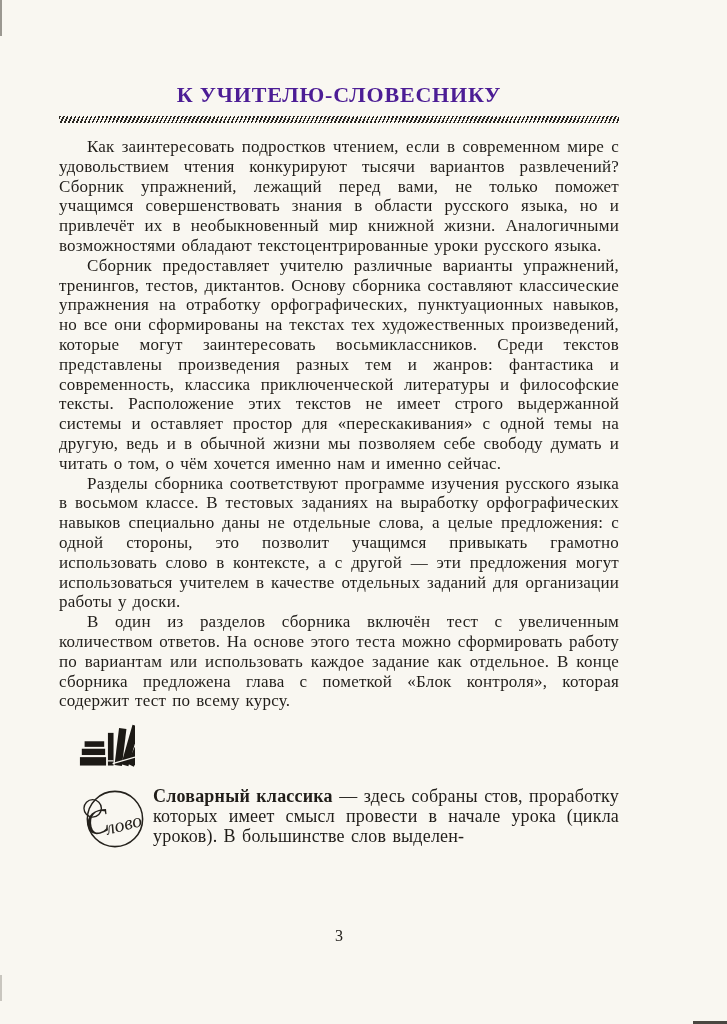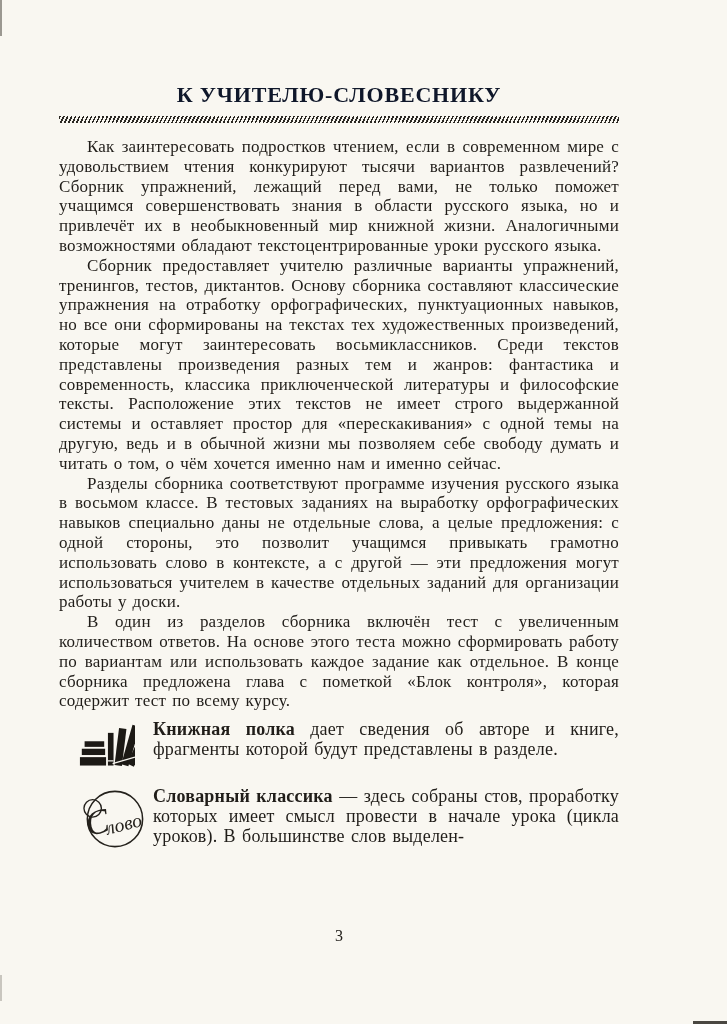--- a/index.html
+++ b/index.html
@@ -17,21 +17,21 @@
     left: 59px; top: 0;
     width: 560px;
   }
   .title {
     margin-top: 82px;
     text-align: center;
     font-weight: bold;
     font-size: 22px;
     line-height: 26px;
     letter-spacing: 0.8px;
-    color: #0f172a;
+    color: #4c1d95;
   }
   .hatch-rule {
     margin-top: 8px;
     height: 7px;
     background: repeating-linear-gradient(
       115deg,
       #2b2823 0px, #2b2823 1.6px,
       rgba(0,0,0,0) 1.6px, rgba(0,0,0,0) 3.6px
     );
   }
@@ -128,23 +128,20 @@
                   </g>
               </g>
               <g stroke="#f9f7f1" stroke-width="1.3">
                 <line x1="1" y1="37.5" x2="29" y2="37.5"></line>
                 <line x1="31" y1="43" x2="37" y2="43"></line>
                 <line x1="36" y1="46" x2="60" y2="39"></line>
               </g>
             </svg>
           </span>
         </div>
-        <div class="legend-text">
-          <span class="term">Книжная полка</span><span> дает сведения об авторе и книге, фрагменты которой будут представлены в разделе.</span>
-        </div>
       </div>
 
       <div class="legend-item">
         <div class="legend-icon-col">
           <span>
             <svg width="70" height="64" viewBox="0 0 72 66" aria-hidden="true">
               <circle cx="37" cy="33" r="28.5" fill="none" stroke="#24211c" stroke-width="1.6"></circle>
               <circle cx="14" cy="22" r="9" fill="none" stroke="#24211c" stroke-width="1.4"></circle>
               <g fill="#24211c" font-family="Liberation Serif, DejaVu Serif, serif" font-style="italic">
                 <text x="8" y="48" font-size="36" transform="rotate(-14 20 42)">С</text>

